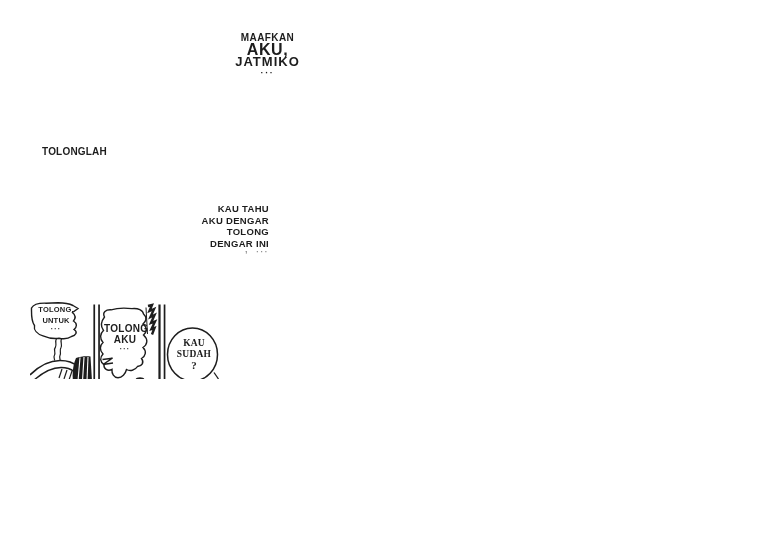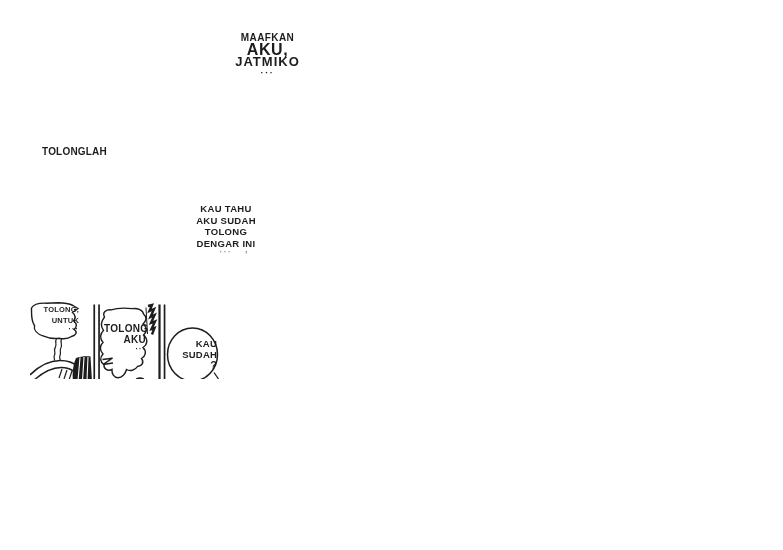--- a/index.html
+++ b/index.html
@@ -10,55 +10,55 @@
   .comic-text{font-weight:700;color:#1d1d1d;white-space:nowrap;}
   
   #dlg-top{position:absolute;left:205px;top:32px;width:125px;text-align:center;}
   #dlg-top .t1{font-size:10px;line-height:12px;letter-spacing:.4px;}
   #dlg-top .t2{font-size:16px;line-height:11px;letter-spacing:.6px;}
   #dlg-top .t3{font-size:13px;line-height:14px;letter-spacing:1px;}
   #dlg-top .t4{font-size:9px;line-height:8px;letter-spacing:1.6px;}
   
   #dlg-tolonglah{position:absolute;left:42px;top:146px;font-size:10px;letter-spacing:.2px;}
   
-  #dlg-mid{position:absolute;left:183px;top:203px;width:86px;text-align:center;}
+  #dlg-mid{position:absolute;left:183px;top:203px;width:86px;text-align:right;}
   #dlg-mid .m{font-size:9.5px;line-height:11.6px;letter-spacing:.3px;}
   #dlg-mid .m5{font-size:8px;line-height:6px;letter-spacing:1.6px;color:#8d8d8d;}
   #dlg-mid .frag{position:absolute;left:62px;top:46px;font-size:9px;color:#8d8d8d;}
   
   #strip{position:absolute;left:30px;top:302px;width:190px;height:77px;overflow:hidden;}
   #strip svg{position:absolute;left:0;top:0;}
-  .bubble-text{position:absolute;text-align:right;}
+  .bubble-text{position:absolute;text-align:center;}
   #bt-left{left:3px;top:3px;width:46px;}
   #bt-left .b1{font-size:7.5px;line-height:10.5px;letter-spacing:.2px;}
   #bt-left .b3{font-size:7px;line-height:6px;letter-spacing:1.2px;}
   #bt-mid{left:74px;top:21px;width:42px;}
   #bt-mid .b1{font-size:10px;line-height:11px;letter-spacing:.3px;}
   #bt-mid .b3{font-size:7px;line-height:7px;letter-spacing:1.2px;}
-  #bt-right{left:141px;top:36px;width:46px;}
+  #bt-right{left:141px;top:36px;width:46px;font-family:Liberation Serif, serif;}
   #bt-right .b1{font-size:9.5px;line-height:11px;letter-spacing:.2px;}
   #bt-right .bq{font-size:11px;line-height:11px;}
 </style>
 </head>
 <body>
 
 <div id="page">
 
   <div id="dlg-top" class="comic-text">
     <div class="t1">MAAFKAN</div>
     <div class="t2">AKU,</div>
     <div class="t3">JATMIKO</div>
     <div class="t4">···</div>
   </div>
 
   <div id="dlg-tolonglah" class="comic-text">TOLONGLAH</div>
 
   <div id="dlg-mid" class="comic-text">
     <div class="m">KAU TAHU</div>
-    <div class="m">AKU SUDAH</div>
+    <div class="m">AKU DENGAR</div>
     <div class="m">TOLONG</div>
     <div class="m">DENGAR INI</div>
     <div class="m5">···</div>
     <span class="frag">ʼ</span>
   </div>
 
   <div id="strip">
     <svg width="190" height="77" viewBox="30 302 190 77">
 
       <g>

